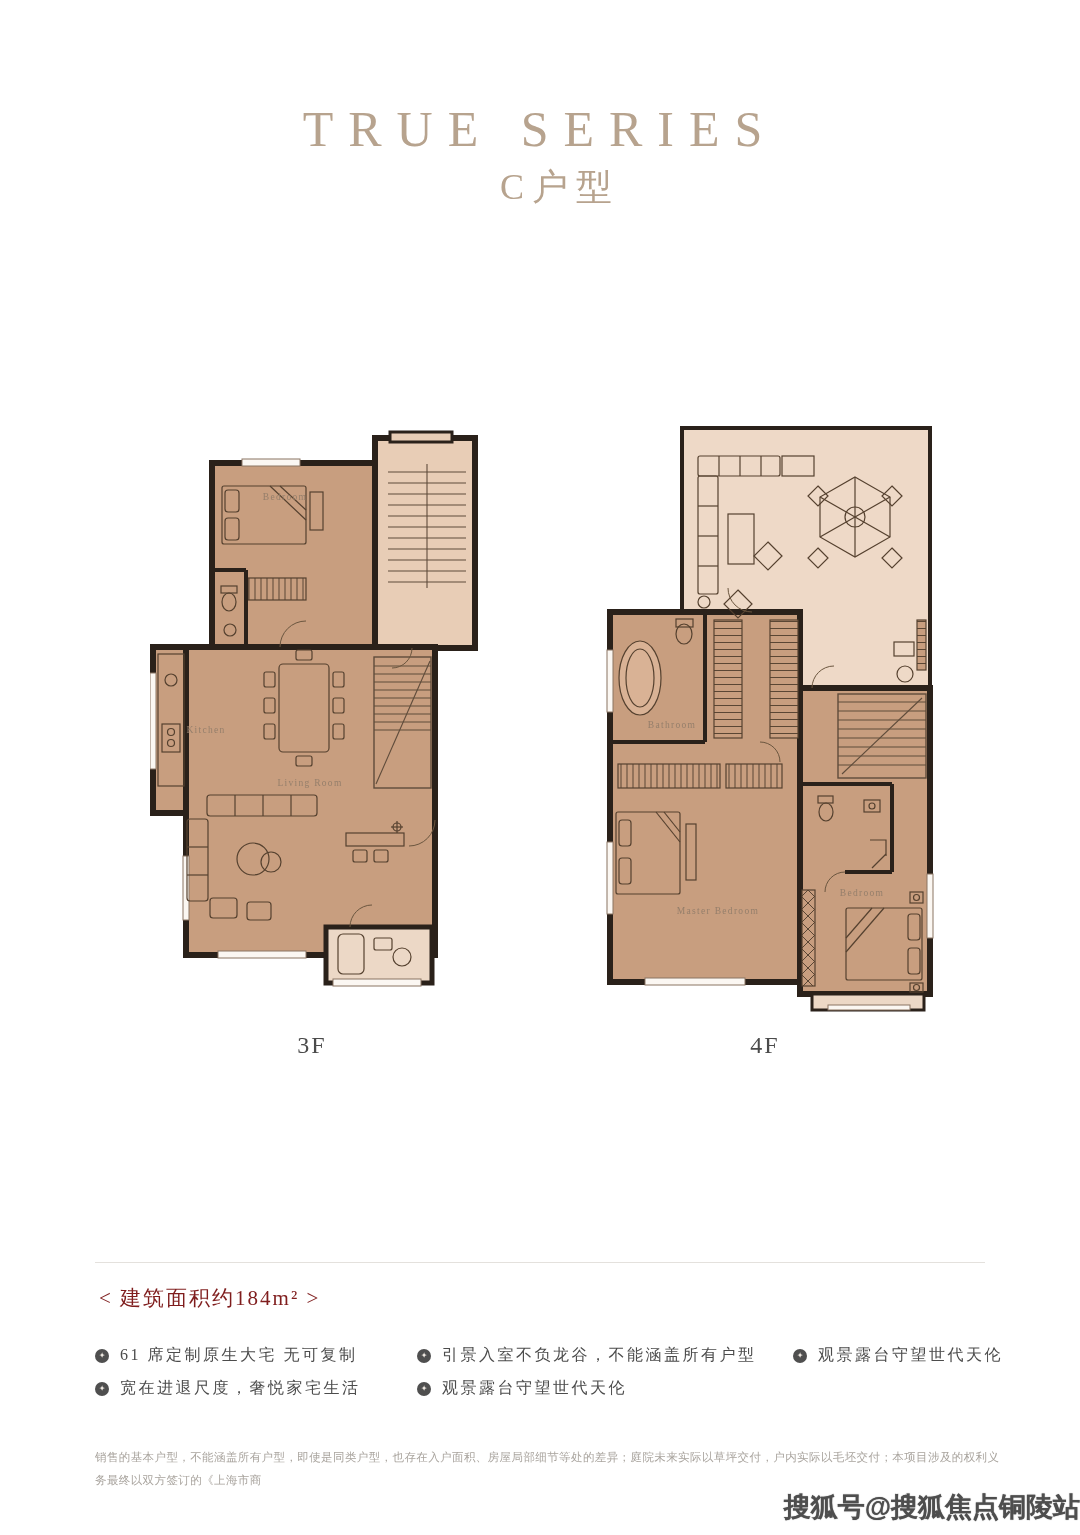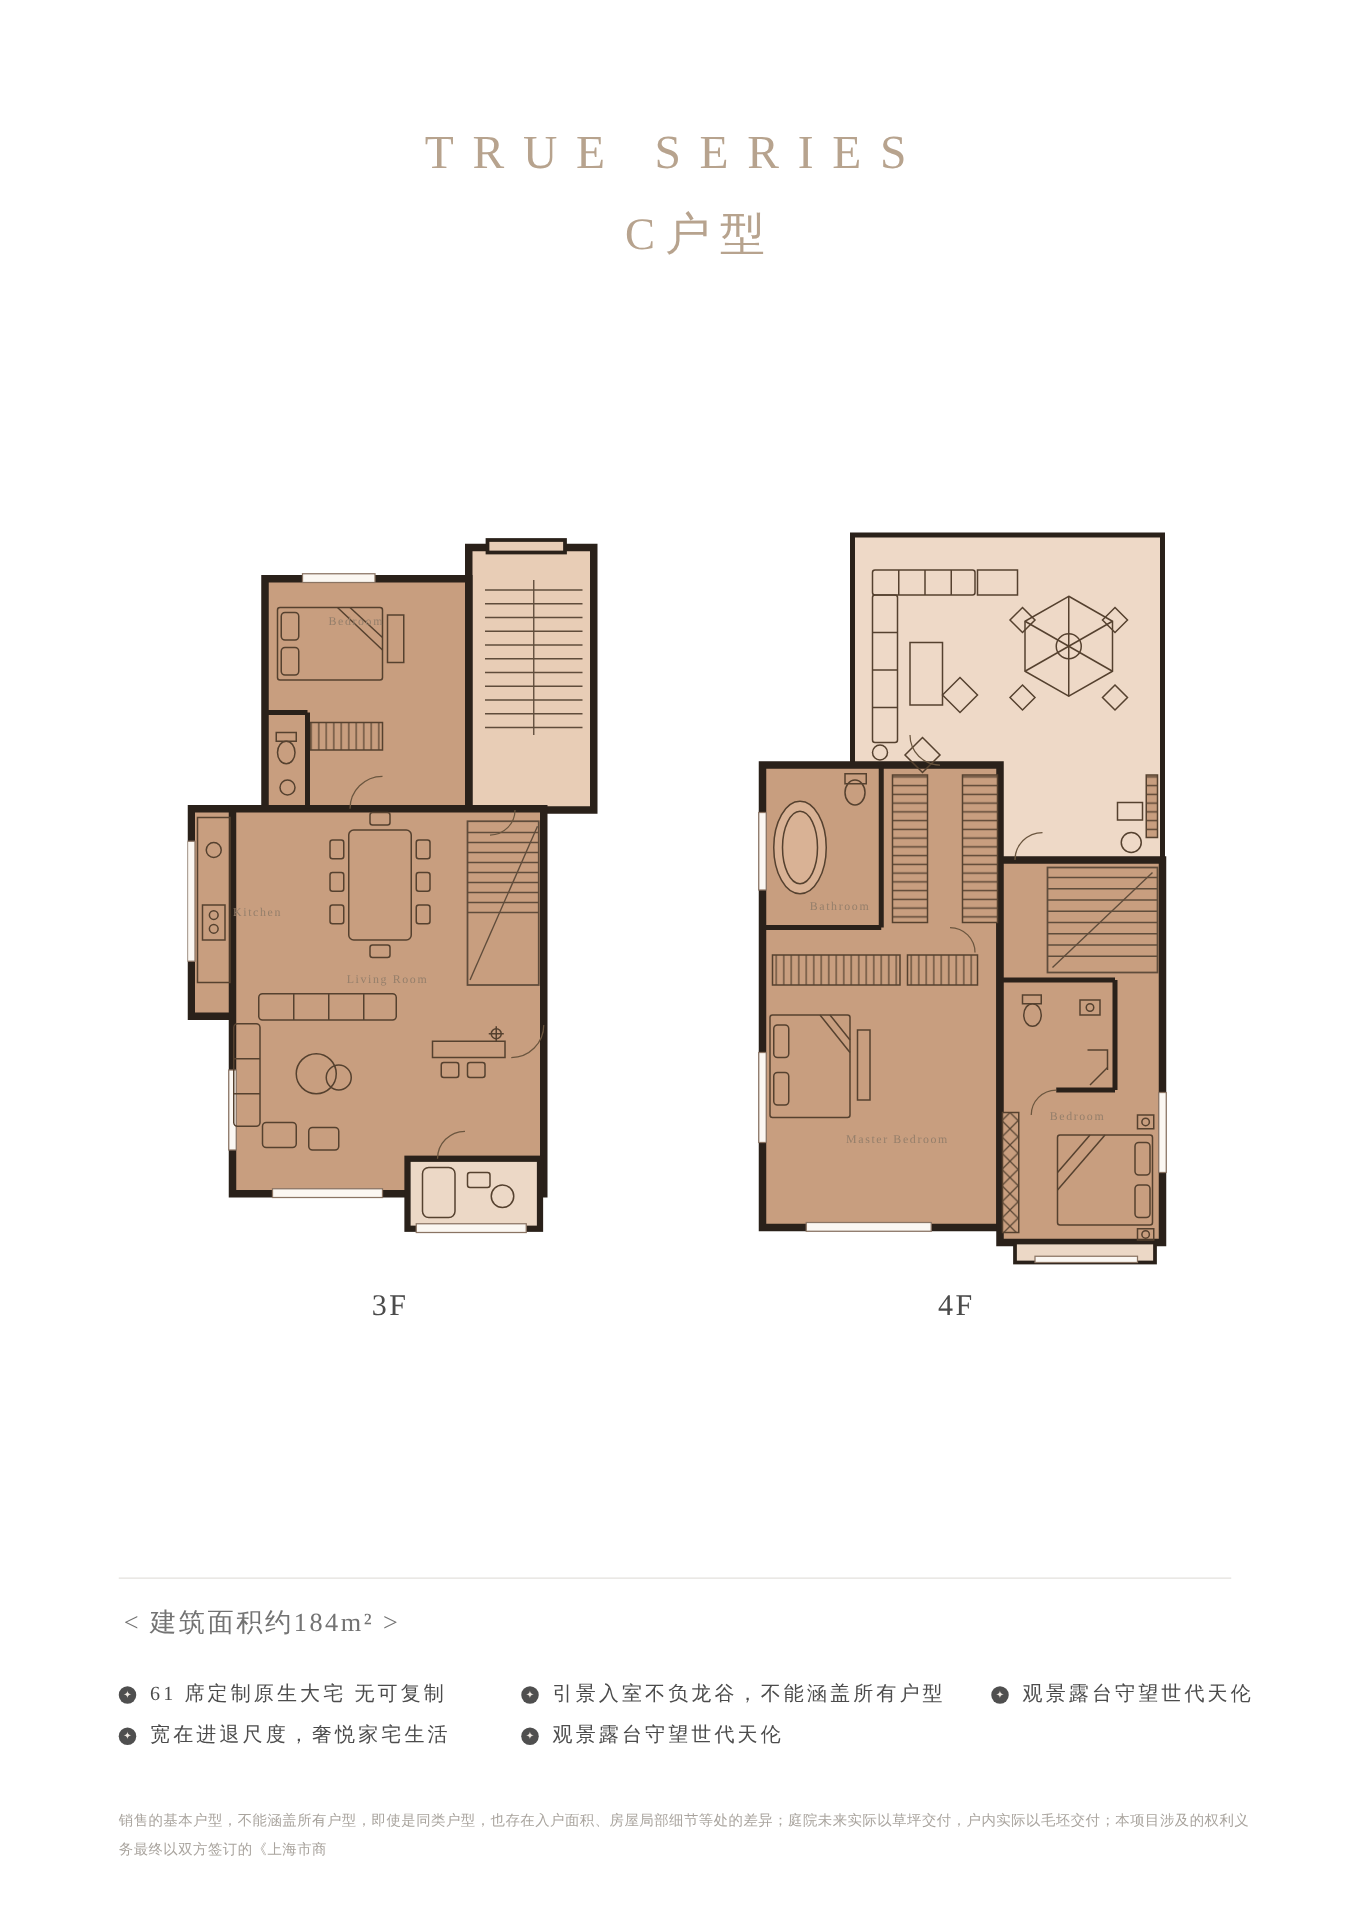--- a/index.html
+++ b/index.html
@@ -1,28 +1,28 @@
 <!DOCTYPE html>
 <html><head>
 <meta charset="utf-8">
 <style>
   html,body{margin:0;padding:0;background:#ffffff;}
   #canvas{position:relative;width:1080px;height:1535px;background:#ffffff;overflow:hidden;
           font-family:"Liberation Serif", serif;}
   .title-en{position:absolute;left:0;top:100px;width:1080px;text-align:center;
-            font-size:38px;letter-spacing:15px;color:#b7a38e;font-weight:400;}
+            font-size:50px;letter-spacing:15px;color:#b7a38e;font-weight:400;}
   .title-cn{position:absolute;left:0;top:163px;width:1080px;text-align:center;
             font-size:36px;letter-spacing:8px;color:#b7a38e;font-weight:400;padding-left:20px;}
   .plan{position:absolute;}
   .rlabel{font-family:"Liberation Serif",serif;font-size:9.5px;fill:#957f6b;
           letter-spacing:1.3px;text-anchor:middle;}
   .floor-label{position:absolute;transform:translateX(-50%);font-size:24px;color:#4b4b4b;
                letter-spacing:2px;}
   .divider{position:absolute;left:95px;top:1262px;width:890px;height:1px;background:#e4e1dd;}
-  .area-line{position:absolute;left:99px;top:1284px;font-size:21px;color:#737373;
+  .area-line{position:absolute;left:99px;top:1284px;font-size:21px;color:#7f1d1d;
              letter-spacing:2px;}
   .feature{position:absolute;display:flex;align-items:center;gap:11px;}
   .feature .txt{font-size:16px;color:#4c4c4c;letter-spacing:2.5px;}
   .bullet{width:14px;height:14px;border-radius:50%;background:#4f4f4f;color:#efe9e2;
           display:flex;align-items:center;justify-content:center;font-size:8px;line-height:1;
           font-family:"DejaVu Sans",sans-serif;flex:0 0 auto;}
   .disclaimer{position:absolute;left:95px;top:1446px;width:910px;font-size:11.5px;
               line-height:23px;color:#a9a49e;letter-spacing:0.4px;}
   .watermark{position:absolute;right:0px;top:1489px;font-family:"Liberation Sans",sans-serif;
              font-size:27px;font-weight:800;color:#4e4e4e;letter-spacing:0px;
@@ -339,14 +339,15 @@
   <div class="feature" style="left:793px;top:1345px">
     <span class="bullet">✦</span>
     <span class="txt">观景露台守望世代天伦</span>
   </div>
 
   <div class="disclaimer">
     <div>销售的基本户型，不能涵盖所有户型，即使是同类户型，也存在入户面积、房屋局部细节等处的差异；庭院未来实际以草坪交付，户内实际以毛坯交付；本项目涉及的权利义务最终以双方签订的《上海市商</div>
 
   </div>
 
+  <div class="watermark">搜狐号@搜狐焦点铜陵站</div>
 
 </div>
 
 </body></html>

